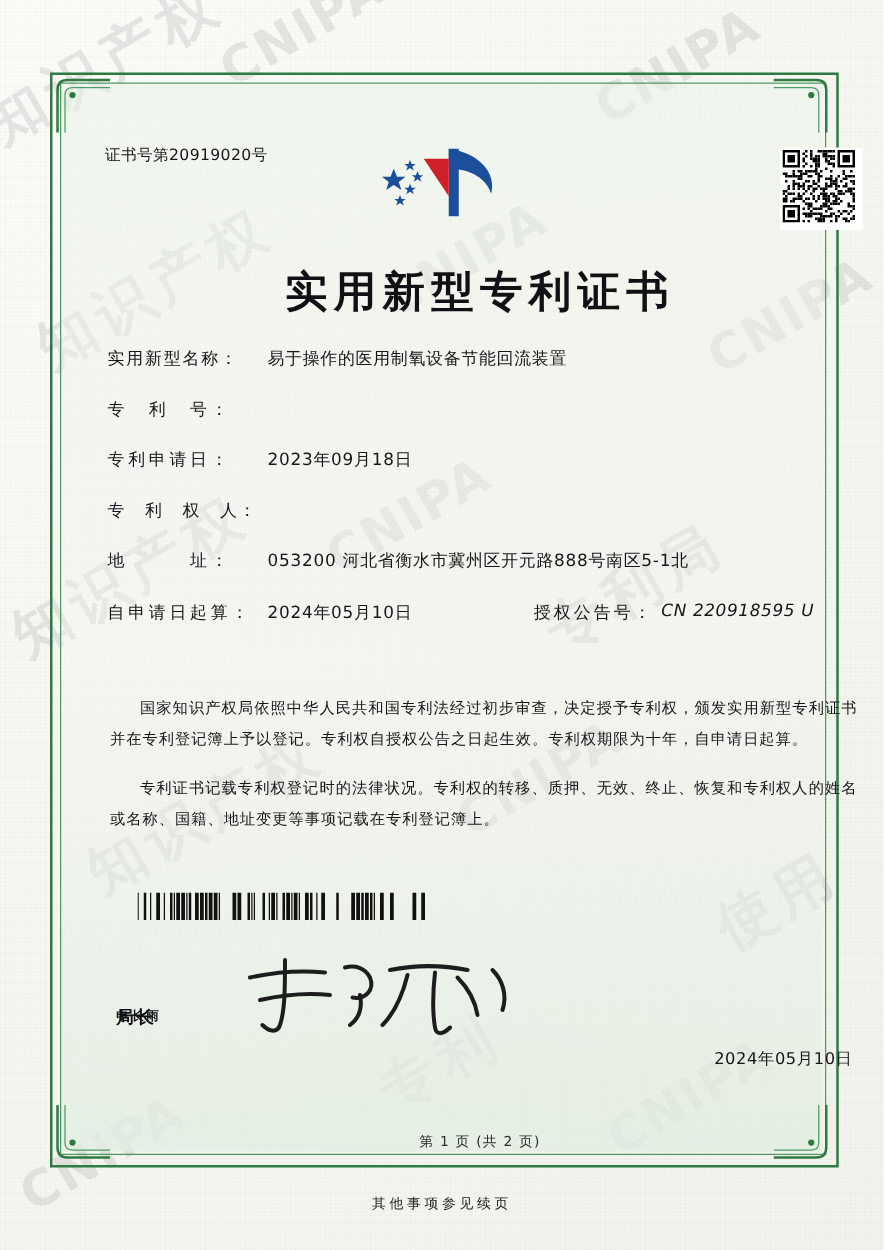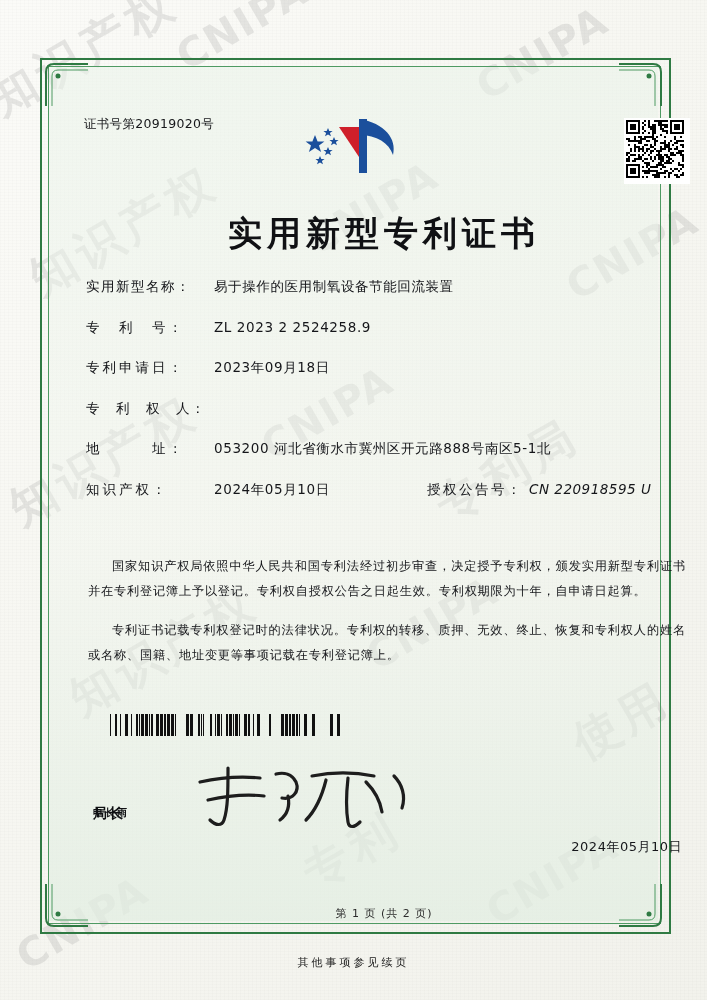--- a/index.html
+++ b/index.html
@@ -633,35 +633,34 @@
 
     <div class="title">实用新型专利证书</div>
 
     <div class="fields" id="fields-container">
         <div class="field-row">
           <div class="f-label wide">实用新型名称：</div>
           <div class="f-value">易于操作的医用制氧设备节能回流装置</div>
         </div>
         <div class="field-row">
           <div class="f-label">专　利　号：</div>
-          <div class="f-value">ZL 2023 2 2524258.9</div>
         </div>
         <div class="field-row">
           <div class="f-label">专利申请日：</div>
           <div class="f-value">2023年09月18日</div>
         </div>
         <div class="field-row">
           <div class="f-label wide">专　利　权　人：</div>
         </div>
         <div class="field-row">
           <div class="f-label">地　　　址：</div>
           <div class="f-value">053200 河北省衡水市冀州区开元路888号南区5-1北</div>
         </div>
         <div class="field-row split">
-          <div class="f-label">知识产权：</div>
+          <div class="f-label">自申请日起算：</div>
           <div class="f-value">2024年05月10日</div>
           <div class="f-label2">授权公告号：</div>
           <div class="f-value2">CN 220918595 U</div>
         </div>
       </div>
 
     <div class="paragraphs">
       <p>国家知识产权局依照中华人民共和国专利法经过初步审查，决定授予专利权，颁发实用新型专利证书并在专利登记簿上予以登记。专利权自授权公告之日起生效。专利权期限为十年，自申请日起算。</p>
       <p>专利证书记载专利权登记时的法律状况。专利权的转移、质押、无效、终止、恢复和专利权人的姓名或名称、国籍、地址变更等事项记载在专利登记簿上。</p>
     </div>

